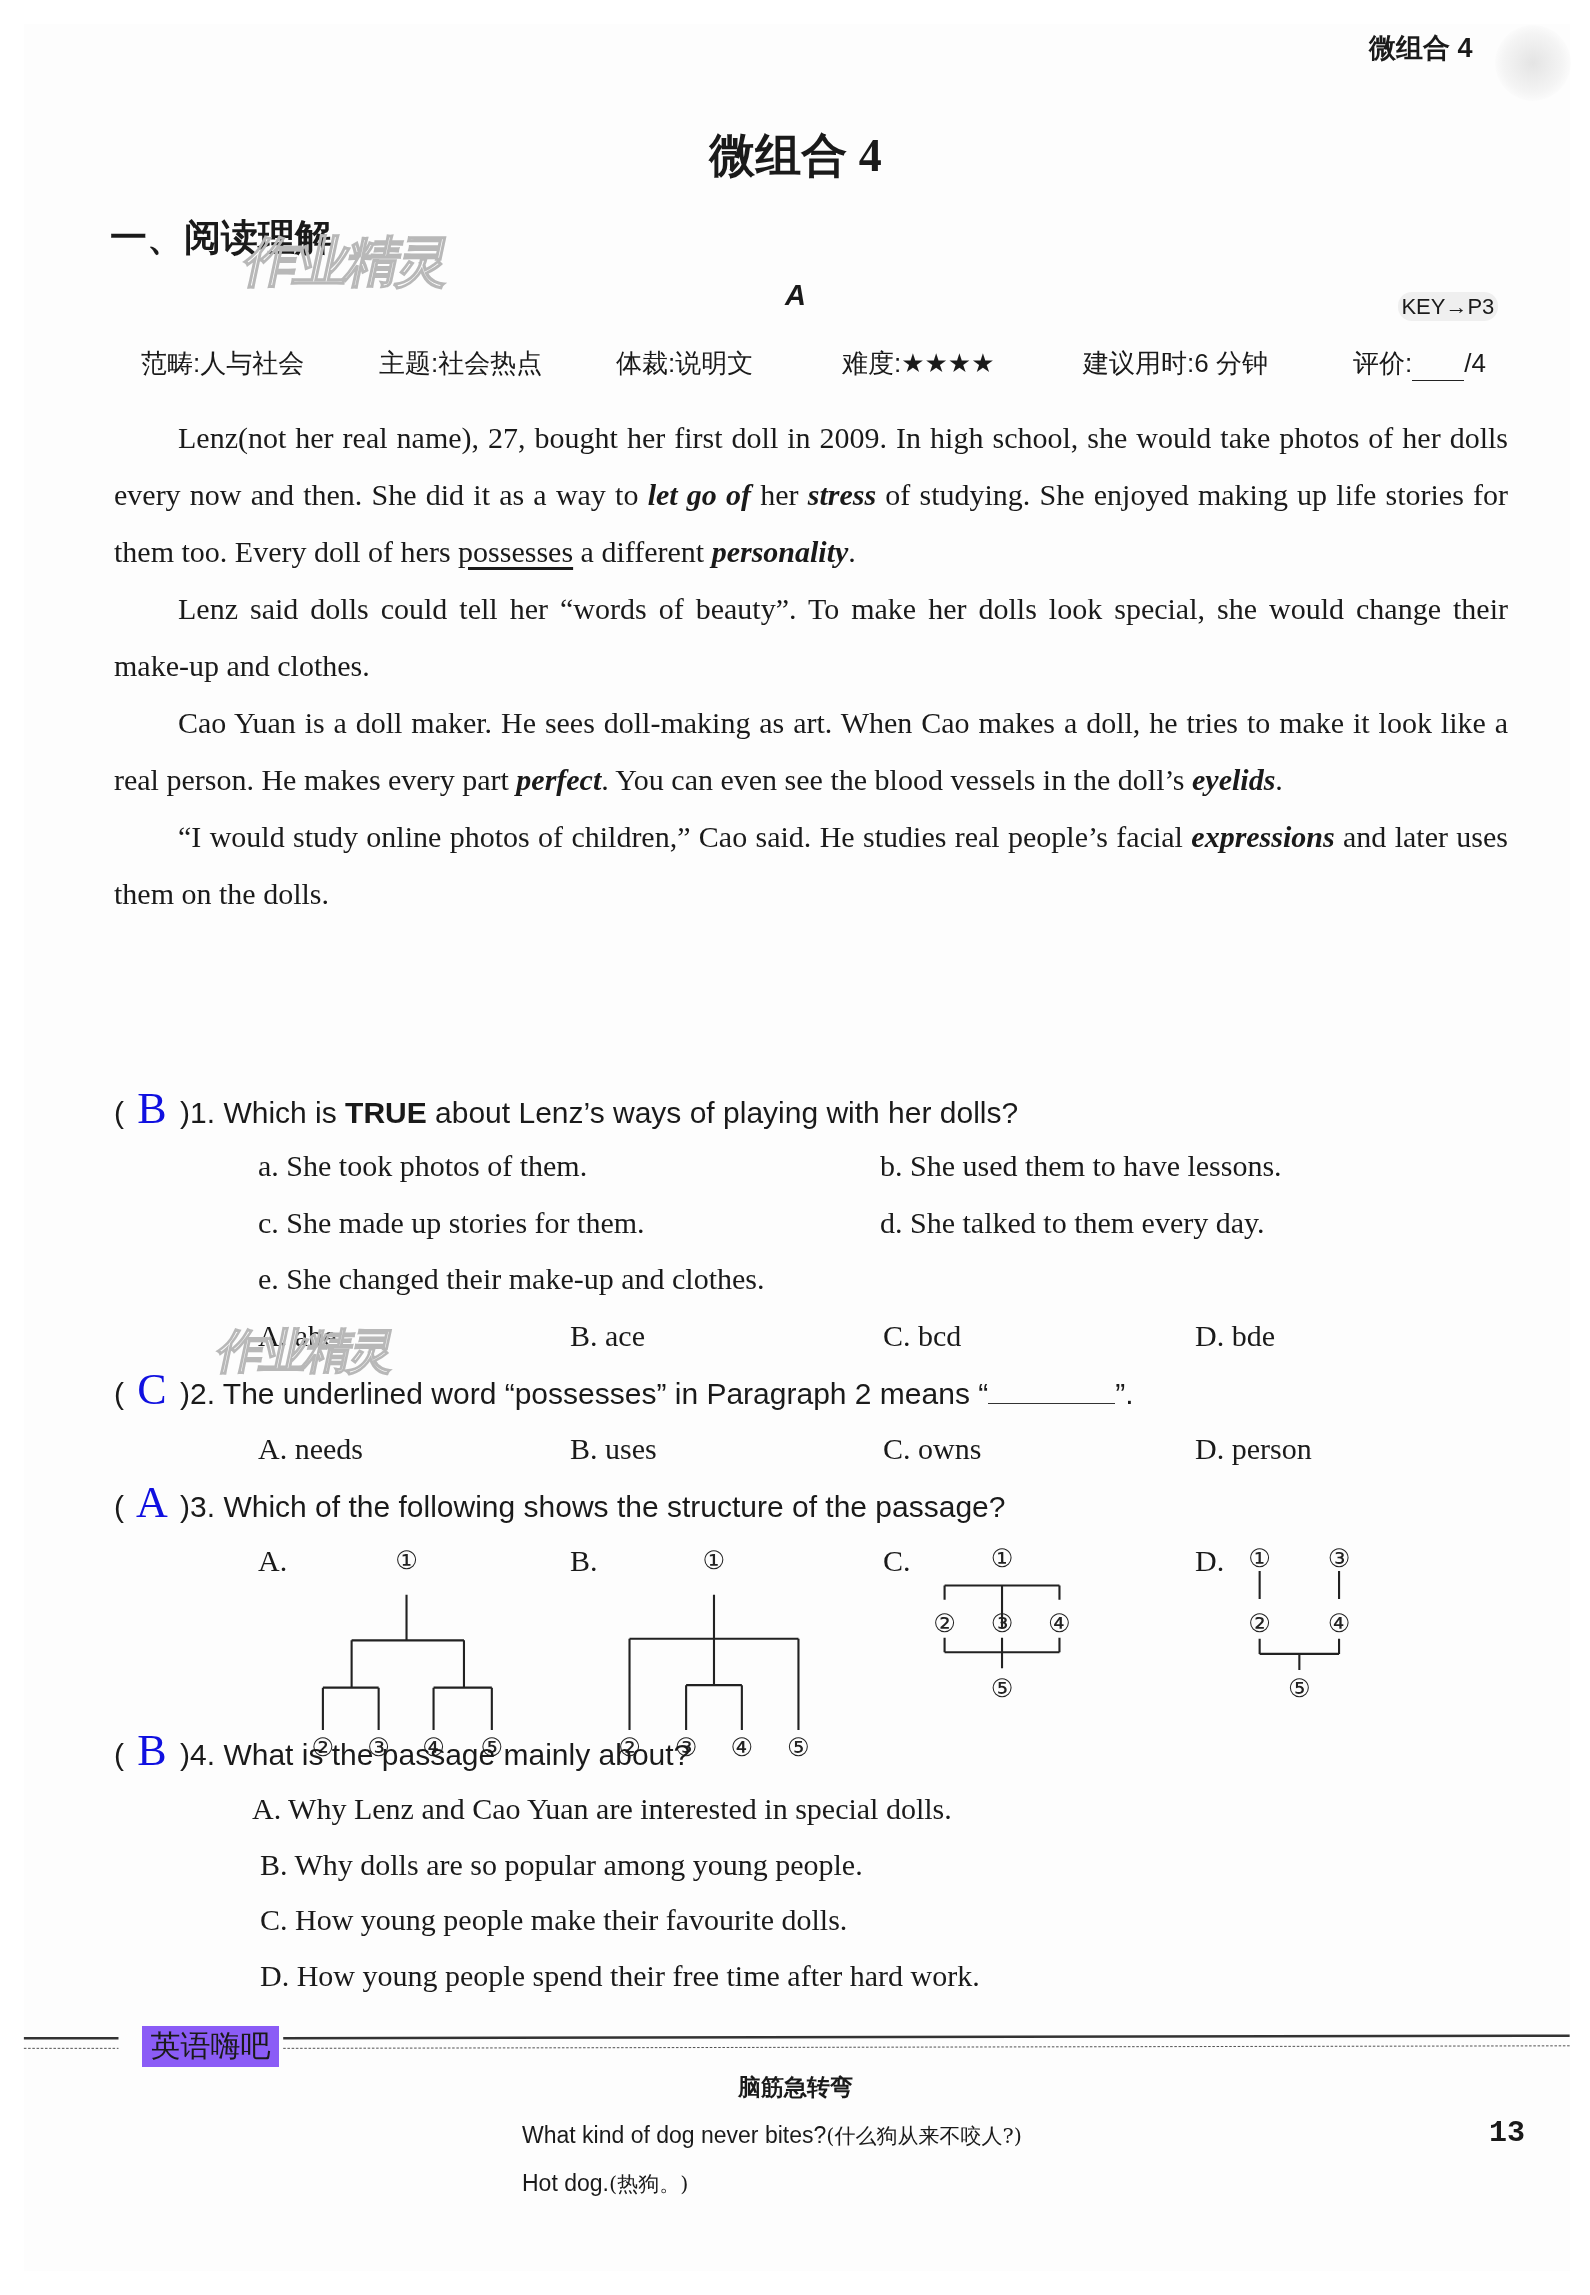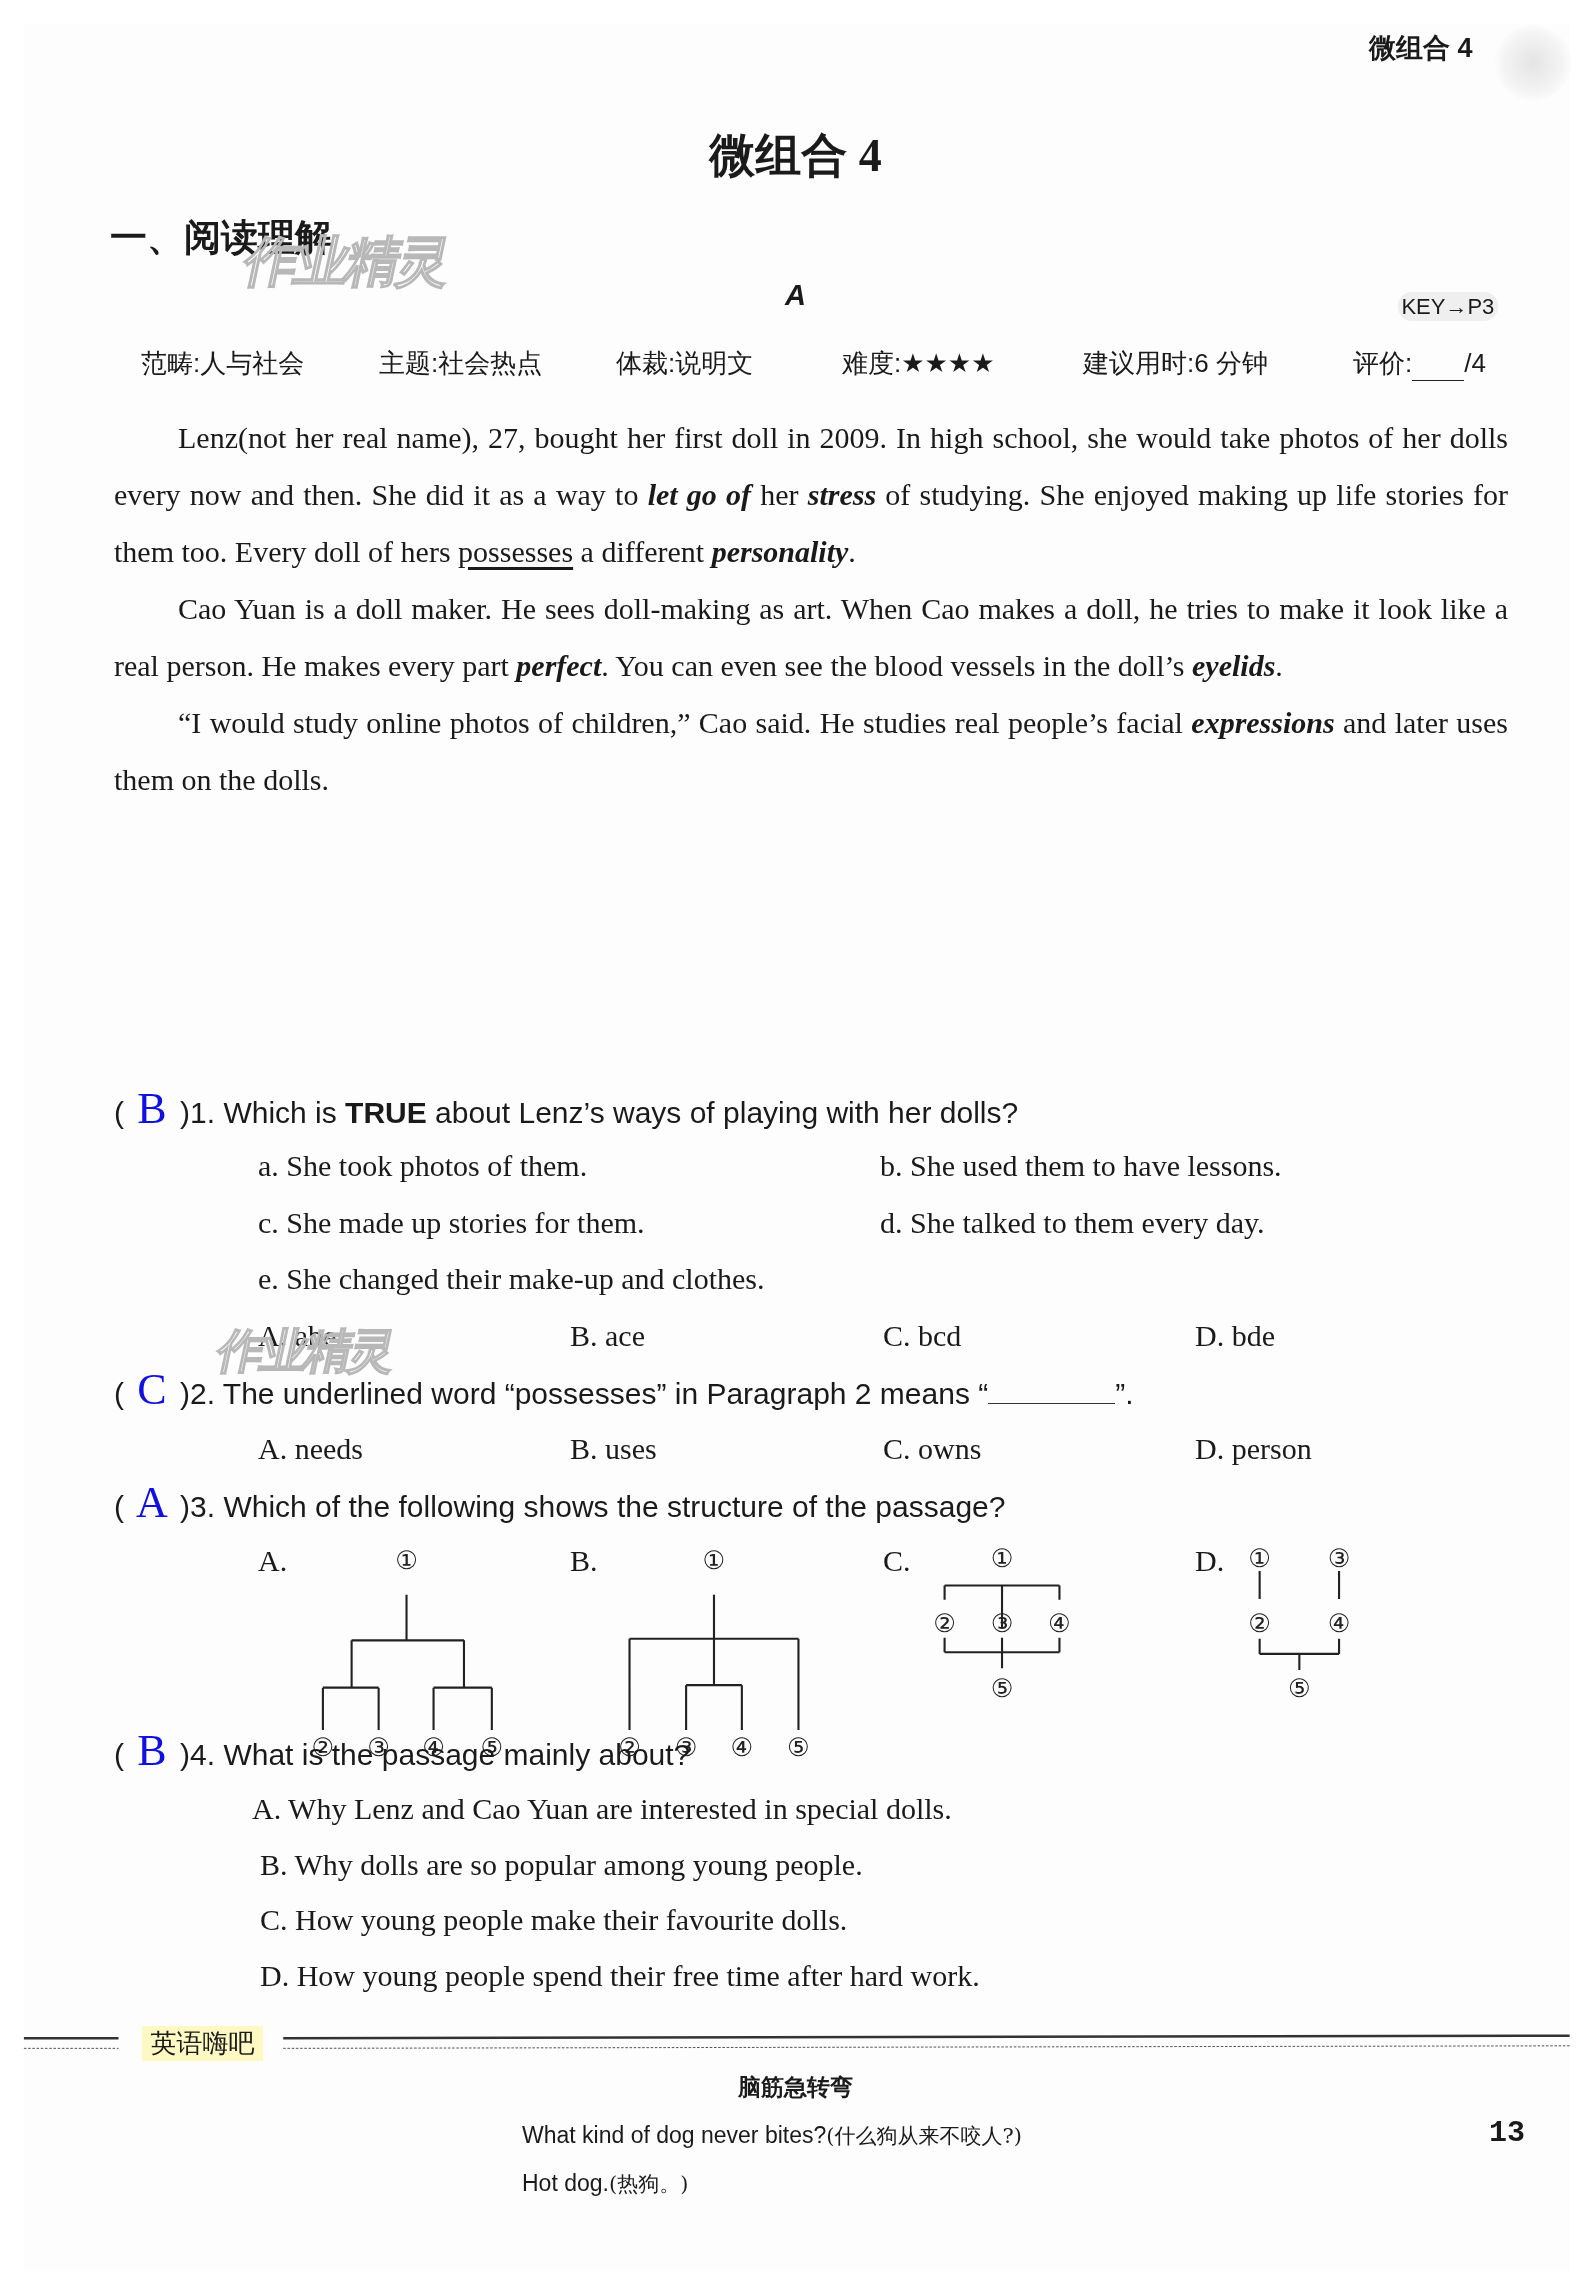--- a/index.html
+++ b/index.html
@@ -25,21 +25,21 @@
   .para { left: 114px; width: 1394px; font-size: 30px; line-height: 57px; text-align: justify; }
   .para p { margin: 0; text-indent: 64px; }
   .para .cn { font-family: "DejaVu Serif", serif; font-size: 25px; }
   .para u { text-decoration: underline; text-underline-offset: 5px; }
   .bi { font-weight: bold; font-style: italic; }
   .q { left: 114px; font-size: 30px; font-family: "Liberation Sans", sans-serif; white-space: nowrap; }
   .q .paren { font-size: 30px; }
   .q .ans { color: #1010e0; font-family: "Liberation Serif", serif; font-size: 44px; display: inline-block; width: 56px; text-align: center; }
   .opt { font-size: 30px; white-space: nowrap; }
   .diag-label { font-size: 30px; }
-  .divider-label { left: 142px; top: 2026px; font-size: 26px; font-family: "DejaVu Sans", sans-serif; background: #fef9c3; padding: 0 8.4px; }
+  .divider-label { left: 142px; top: 2026px; font-size: 30px; font-family: "DejaVu Sans", sans-serif; background: #8b5cf6; padding: 0 8.4px; }
   .riddle-title { left: 0; width: 1591px; top: 2072px; text-align: center; font-size: 23px; font-weight: bold; font-family: "DejaVu Sans", sans-serif; }
   .riddle { left: 522px; font-size: 23px; font-family: "Liberation Sans", sans-serif; }
   .riddle .cn { font-family: "DejaVu Serif", serif; font-size: 21px; }
   .page-num { left: 1489px; top: 2116px; font-size: 30px; font-weight: bold; font-family: Liberation Mono, monospace; }
 </style>
 </head>
 <body>
 
 <div class="page"></div>
 
@@ -58,20 +58,21 @@
 <div class="abs meta sans" style="left:828px">
   <span>难度:</span><span>★★★★</span>
 </div>
 <div class="abs meta sans" style="left:1069px">建议用时:6 分钟</div>
 <div class="abs meta sans" style="left:1339px">
   <span>评价:</span><span class="blank"></span><span>/4</span>
 </div>
 
 <div class="abs para" style="top:409px">
   <p><span>Lenz(not her real name), 27, bought her first doll in 2009. In high school, she would take photos of her dolls every now and then. She did it as a way to </span><span class="bi">let go of</span><span> her </span><span class="bi">stress</span><span> of studying. She enjoyed making up life stories for them too. Every doll of hers </span><u>possesses</u><span> a different </span><span class="bi">personality</span><span>.</span></p>
+  <p><span>Lenz said dolls could tell her “words of beauty”. To make her dolls look special, she would change their make-up and clothes.</span></p>
   <p><span>Cao Yuan is a doll maker. He sees doll-making as art. When Cao makes a doll, he tries to make it look like a real person. He makes every part </span><span class="bi">perfect</span><span>. You can even see the blood vessels in the doll’s </span><span class="bi">eyelids</span><span>.</span></p>
   <p><span>“I would study online photos of children,” Cao said. He studies real people’s facial </span><span class="bi">expressions</span><span> and later uses them on the dolls.</span></p>
 </div>
 
 <div class="abs q" style="top:1083px">
   <span class="paren">(</span><span class="ans">B</span><span class="paren">)</span><span>1.</span>
   <span><span>Which is </span><b>TRUE</b><span> about Lenz’s ways of playing with her dolls?</span></span>
 </div>
 <div class="abs opt" style="left:258px; top:1149px">a.  She took photos of them.</div>
 <div class="abs opt" style="left:880px; top:1149px">b.  She used them to have lessons.</div>

